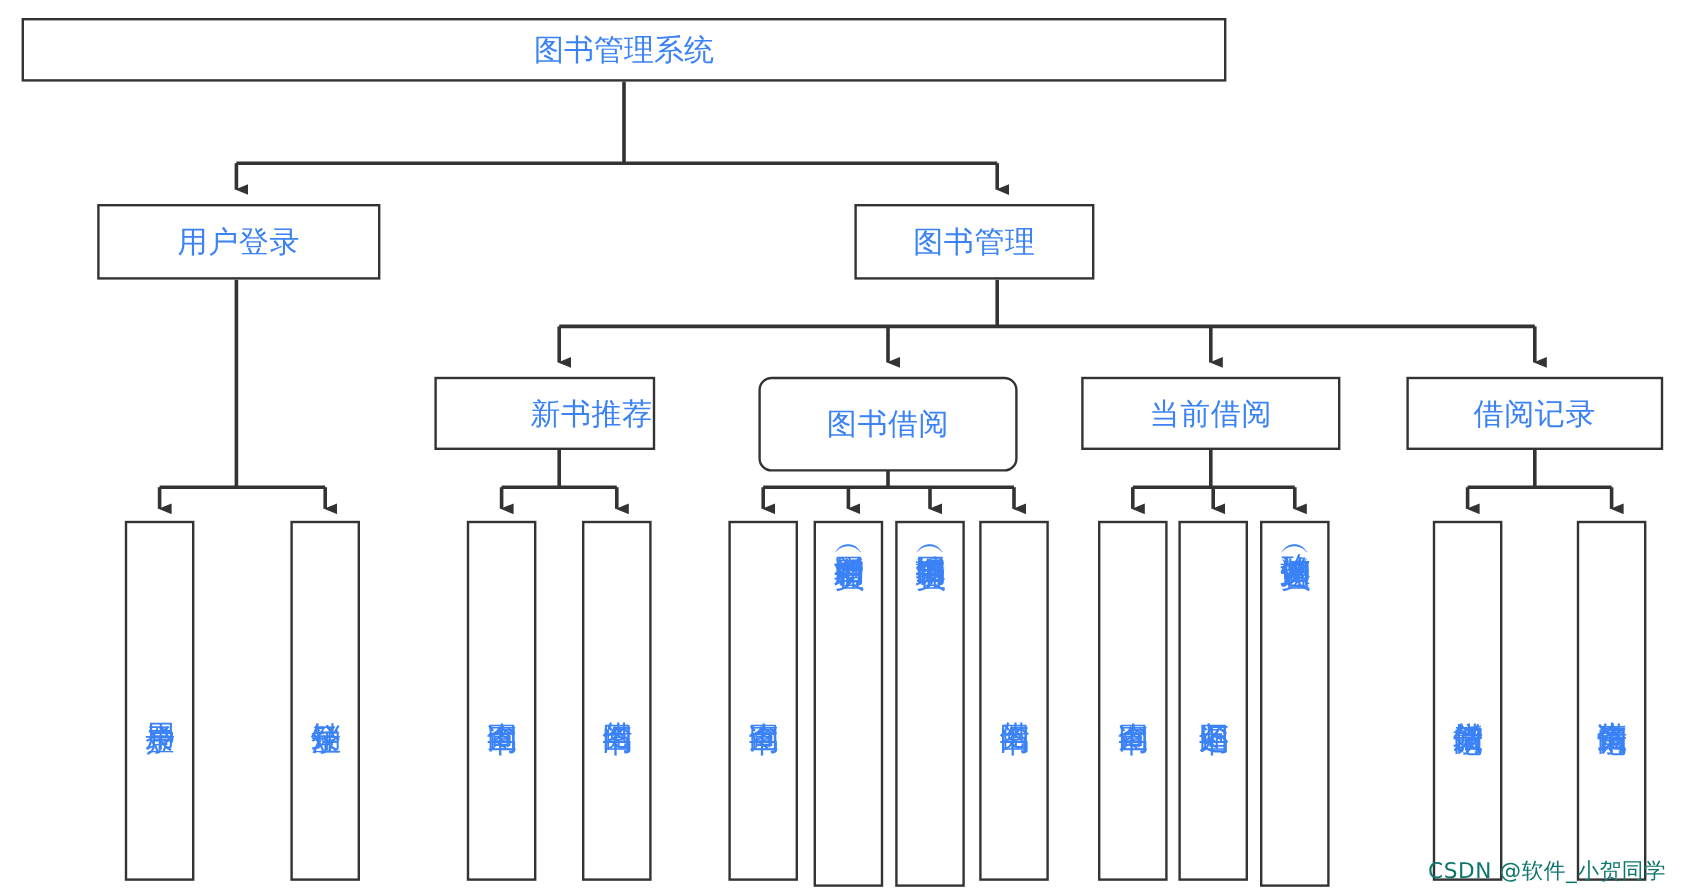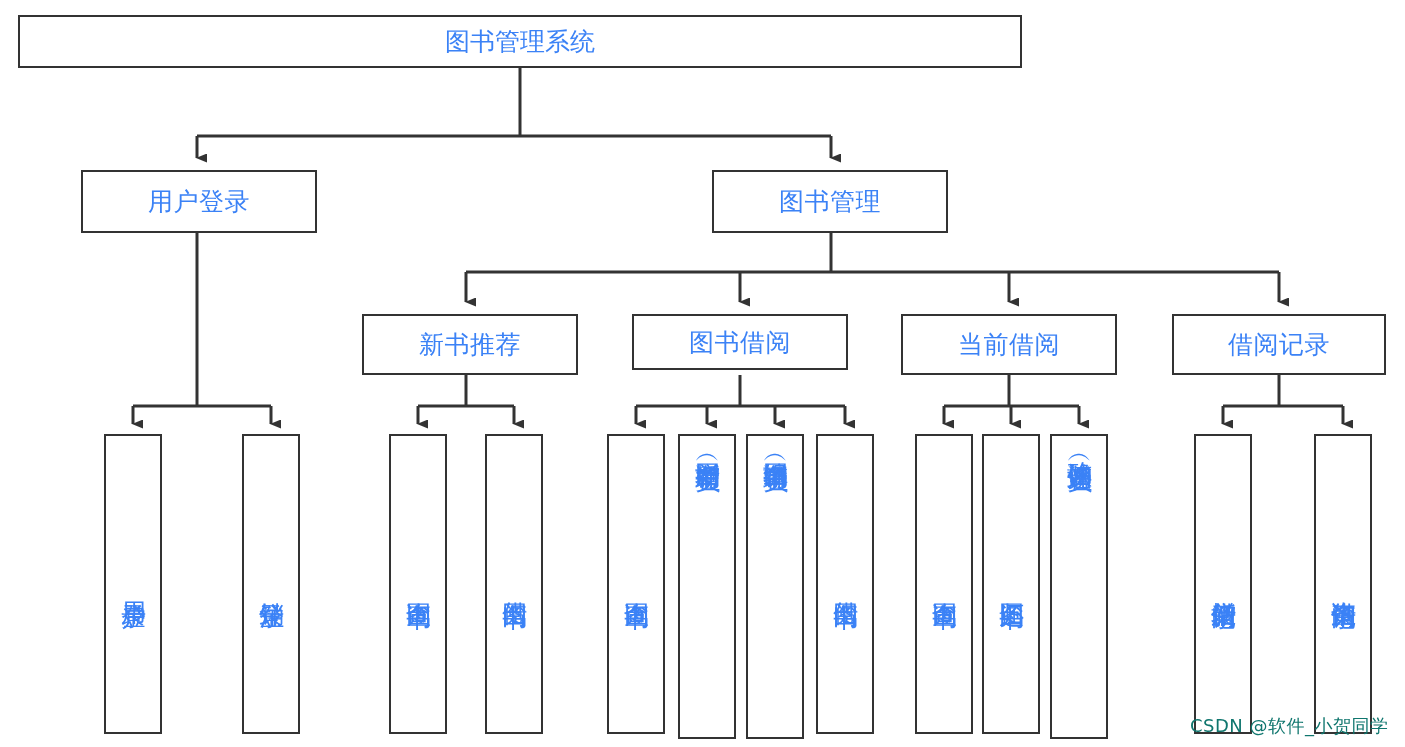--- a/index.html
+++ b/index.html
@@ -122,29 +122,29 @@
   </svg>
 
   <div class="node node-root" style="left:18px; top:15px; width:1004px; height:53px;">
     <span>图书管理系统</span>
   </div>
 
   <div class="node node-h" style="left:81px; top:170px; width:236px; height:63px;">
     <span>用户登录</span>
   </div>
 
-  <div class="node node-h" style="left:712px; top:170px; width:236px; height:63px;">
+  <div class="node node-h" style="left:712px; top:170px; width:200px; height:63px;">
     <span>图书管理</span>
   </div>
 
-  <div class="node node-h" style="left:362px; top:314px; width:216px; height:61px;">
+  <div class="node node-h" style="left:362px; top:314px; width:184px; height:61px;justify-content:flex-end;">
     <span>新书推荐</span>
   </div>
 
-  <div class="node node-h" style="left:632px; top:314px; width:216px; height:56px;">
+  <div class="node node-h" style="left:632px; top:314px; width:216px; height:79px;border-radius:11px;">
     <span>图书借阅</span>
   </div>
 
   <div class="node node-h" style="left:1172px; top:314px; width:214px; height:61px;">
     <span>借阅记录</span>
   </div>
 
   <div class="node node-h" style="left:901px; top:314px; width:216px; height:61px;">
     <span>当前借阅</span>
   </div>

